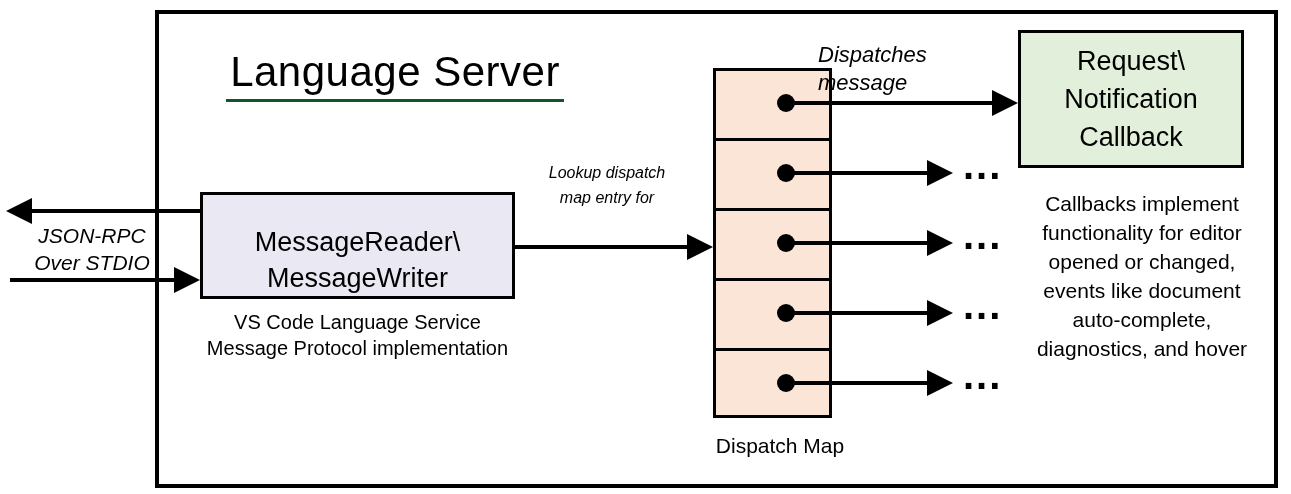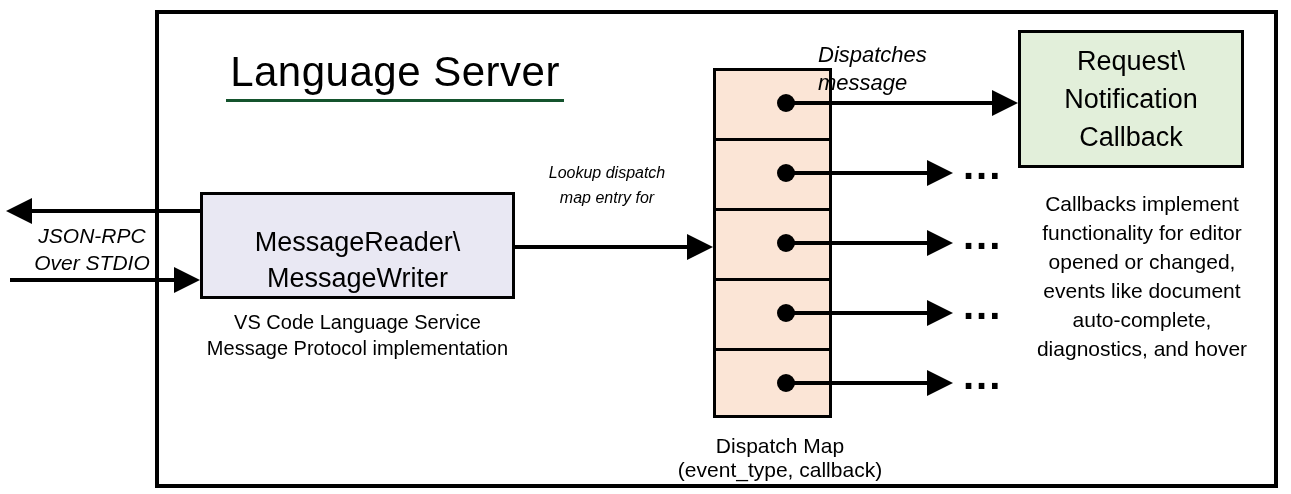--- a/index.html
+++ b/index.html
@@ -155,21 +155,20 @@
 </div>
 
 <div class="abs dispatch-stack">
   <div class="stack-divider" style="top:67px"></div>
   <div class="stack-divider" style="top:137px"></div>
   <div class="stack-divider" style="top:207px"></div>
   <div class="stack-divider" style="top:277px"></div>
 </div>
 <div class="abs stack-caption">
   <div>Dispatch Map</div>
-  <div>(event_type, callback)</div>
 </div>
 
 <div class="abs dispatches-label">
   <div>Dispatches</div>
   <div>message</div>
 </div>
 
 <div class="abs callback-box">
   <div>Request\</div>
   <div>Notification</div>

